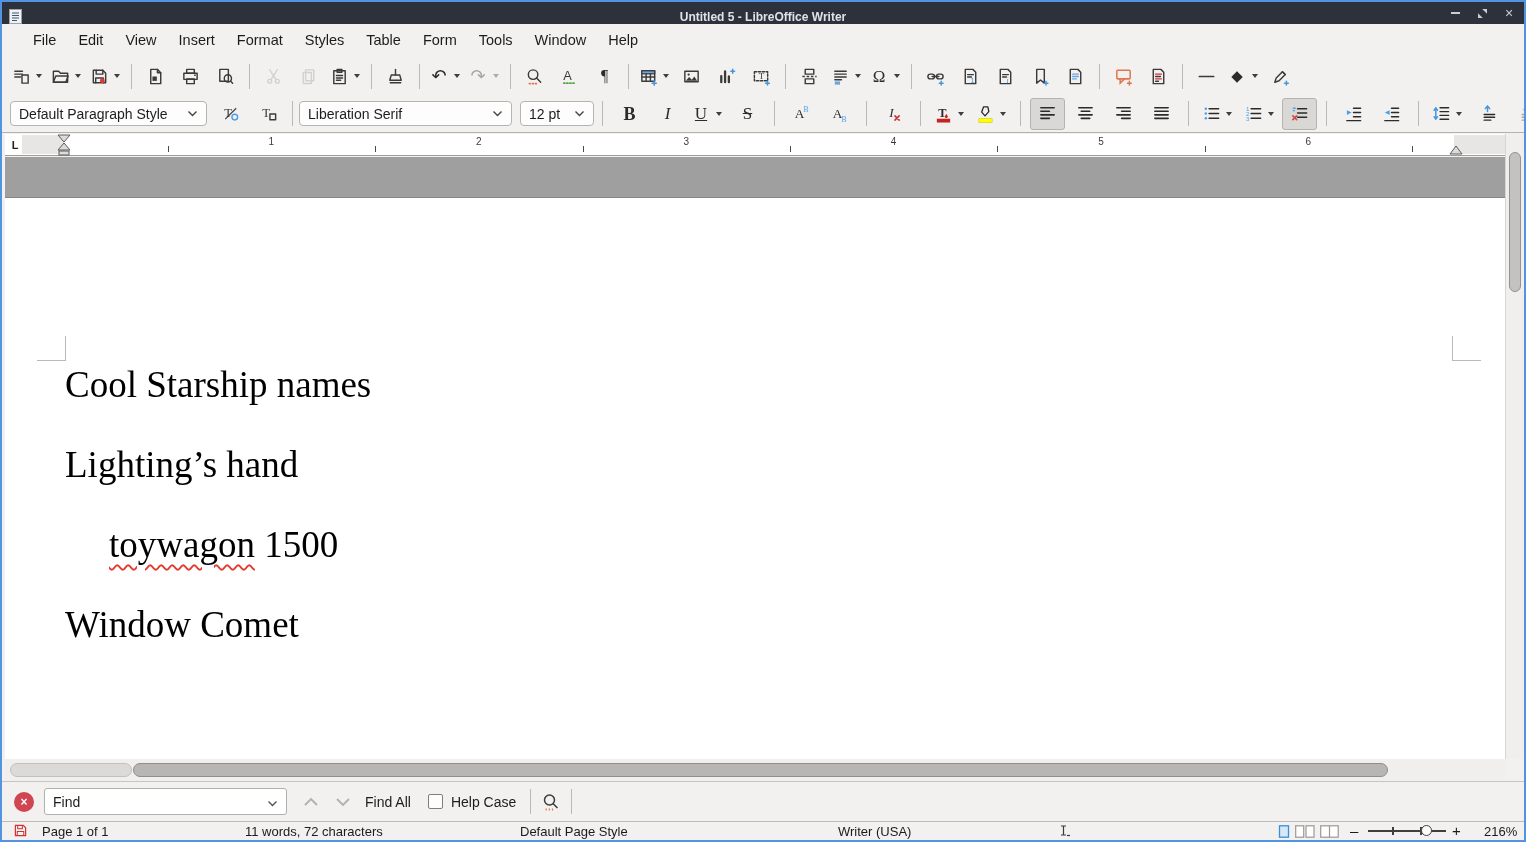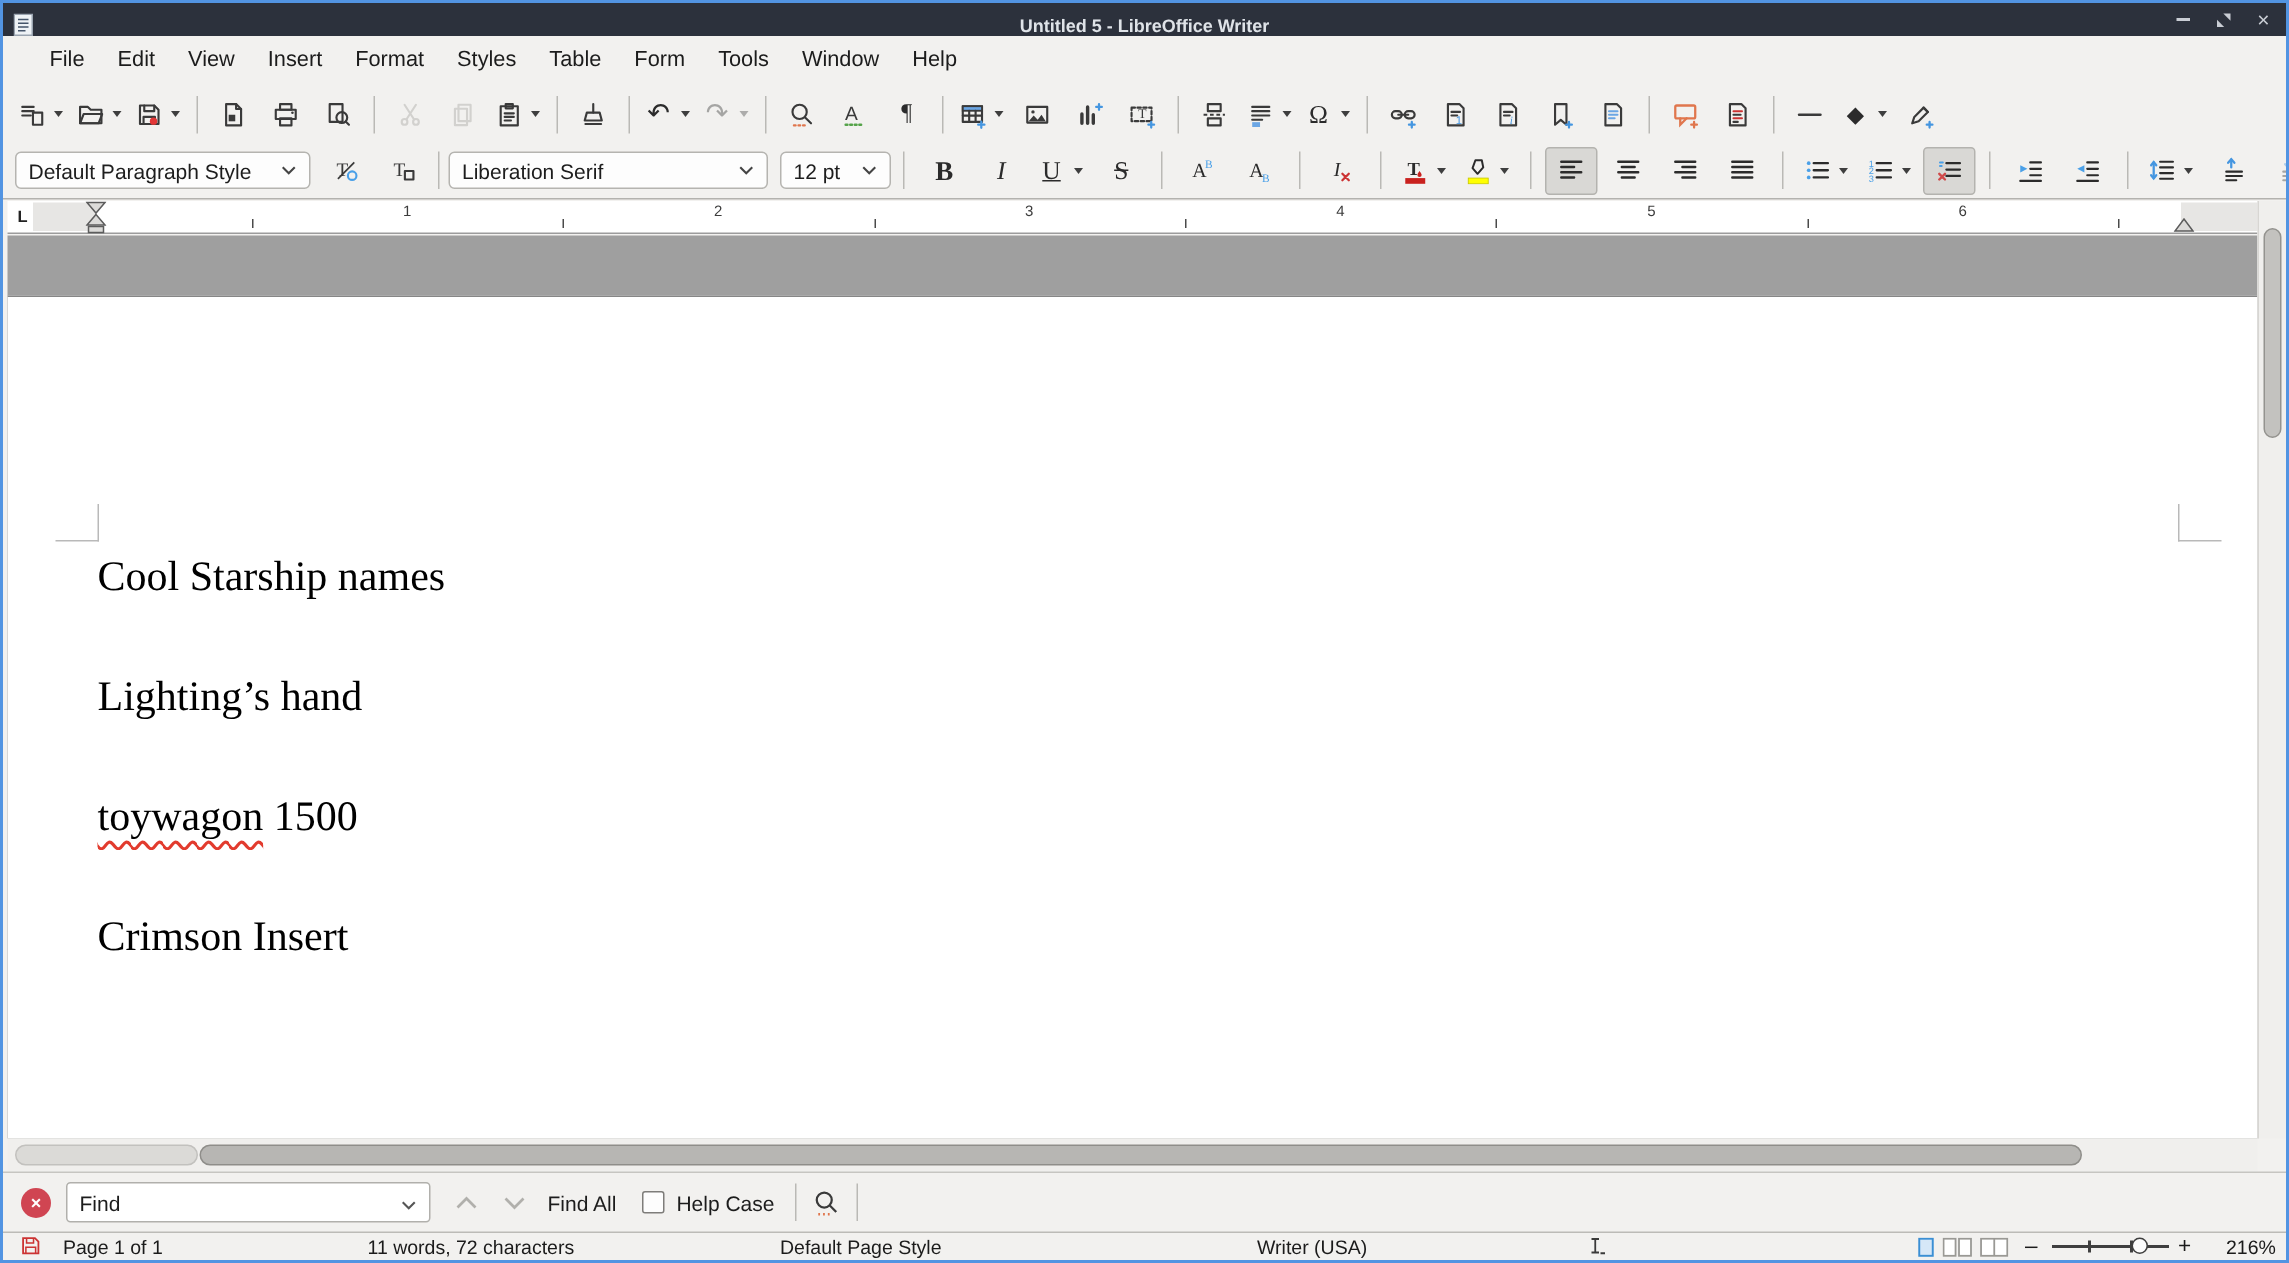--- a/index.html
+++ b/index.html
@@ -53,24 +53,24 @@
   .ruler .tick{position:absolute;bottom:3px;width:1px;height:6px;background:#4a4a4a;}
   .tabsel{position:absolute;left:3px;top:3px;width:14px;height:15px;
     font-size:11px;font-weight:bold;color:#222;display:flex;align-items:center;justify-content:center;}
   
   .viewport{position:absolute;left:3px;top:155px;width:1500px;height:602px;background:#9f9f9f;overflow:hidden;}
   .page{position:absolute;left:0;top:40px;width:1500px;height:562px;background:#fff;border-top:1px solid #868686;box-sizing:border-box;}
   .cornermark{position:absolute;width:28px;height:24px;}
   .cm-left{left:32px;top:138px;border-right:1px solid #b9b9b9;border-bottom:1px solid #b9b9b9;}
   .cm-right{left:1447px;top:138px;border-left:1px solid #b9b9b9;border-bottom:1px solid #b9b9b9;}
   .doc-text{position:absolute;left:60px;top:167px;font-family:"Liberation Serif",serif;
-    font-size:28px;color:#000;}
+    font-size:37px;color:#000;}
   .para{height:40px;line-height:40px;margin-bottom:40px;white-space:pre;}
   .misspell{text-decoration-line:underline;text-decoration-style:wavy;
-    text-decoration-color:#e23b2e;text-decoration-thickness:2px;text-underline-offset:7px;}
+    text-decoration-color:#e23b2e;text-decoration-thickness:2px;text-underline-offset:7px;margin-left:44px;}
   
   .vscroll{position:absolute;left:1503px;top:132px;width:19px;height:625px;background:#f0efed;border-left:1px solid #d7d6d3;box-sizing:border-box;}
   .vthumb{position:absolute;left:3px;top:18px;width:12px;height:140px;background:#c3c2bf;
     border:1px solid #94938f;border-radius:7px;box-sizing:border-box;}
   .hscroll{position:absolute;left:3px;top:757px;width:1500px;height:22px;background:#f0efed;}
   .htrack-lead{position:absolute;left:5px;top:4px;width:122px;height:14px;background:#dbdad7;border:1px solid #c2c1be;border-radius:7px;box-sizing:border-box;}
   .hthumb{position:absolute;left:128px;top:4px;width:1255px;height:14px;background:#b7b6b3;
     border:1px solid #8f8e8a;border-radius:7px;box-sizing:border-box;}
   
   .findbar{position:absolute;left:0;top:779px;width:1522px;height:40px;background:#f2f1ef;
@@ -672,21 +672,21 @@
   </div>
 
   <div class="viewport">
     <div class="page">
       <div class="cornermark cm-left"></div>
       <div class="cornermark cm-right"></div>
       <div class="doc-text" id="doctext">
           <div class="para"><span>Cool Starship names</span></div>
           <div class="para"><span>Lighting’s hand</span></div>
           <div class="para"><span class="misspell">toywagon</span><span> 1500</span></div>
-          <div class="para"><span>Crimson Insert</span></div>
+          <div class="para"><span>Window Comet</span></div>
         </div>
     </div>
   </div>
 
   <div class="vscroll">
     <div class="vthumb"></div>
   </div>
   <div class="hscroll">
     <div class="htrack-lead"></div>
     <div class="hthumb"></div>

